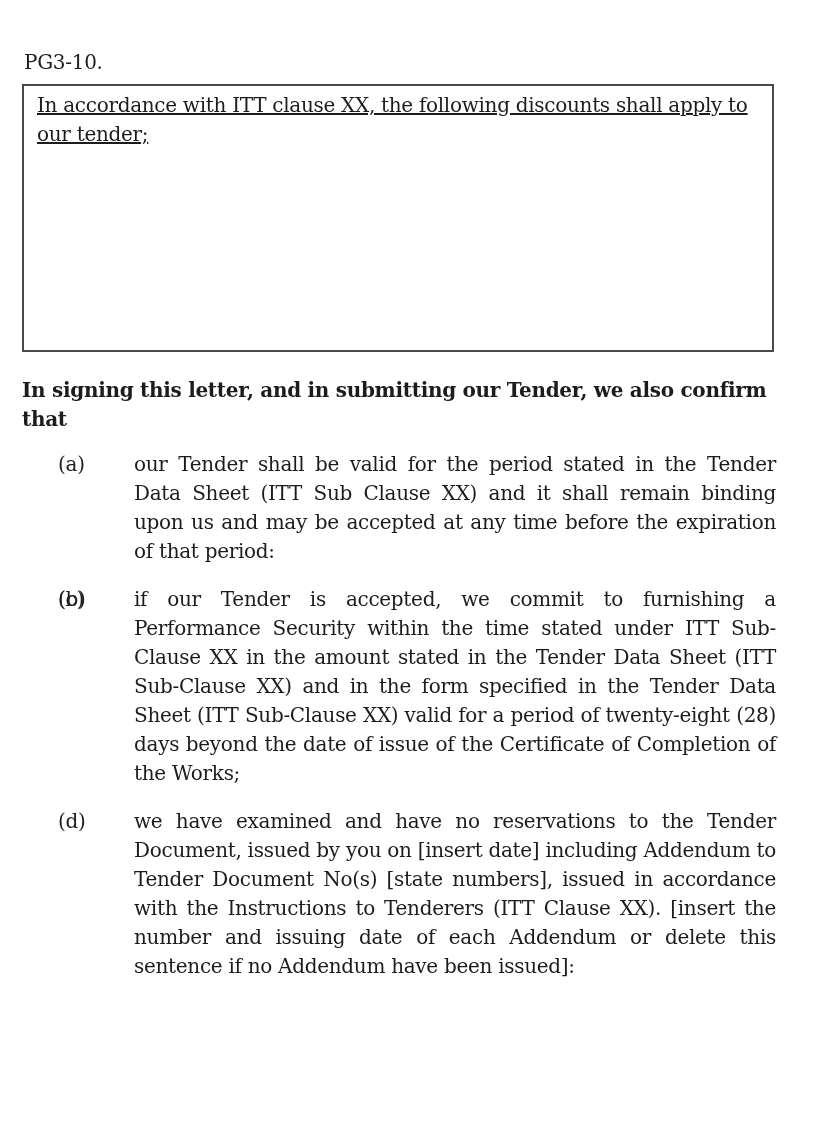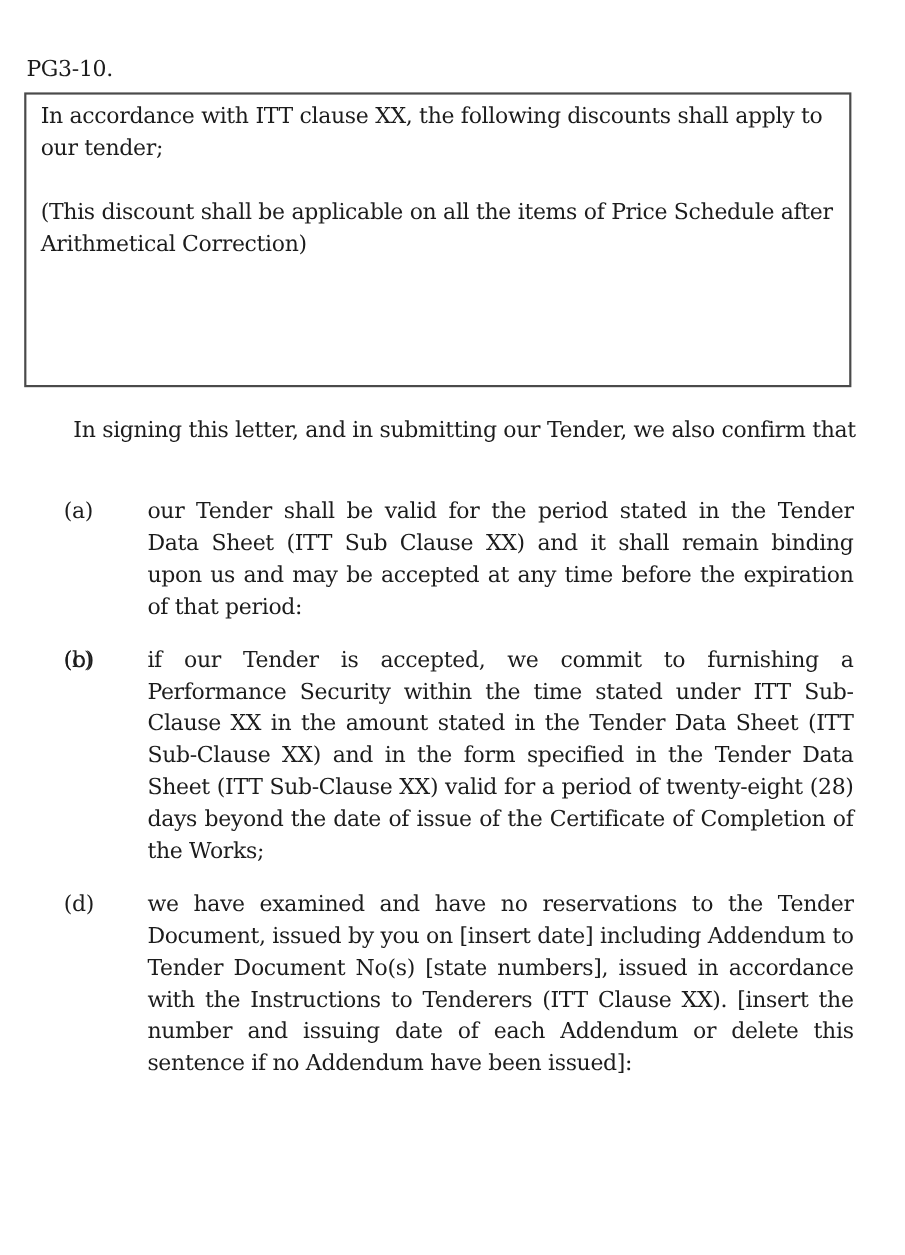--- a/index.html
+++ b/index.html
@@ -29,32 +29,34 @@
   }
   .discount-box {
     position: absolute;
     left: 22px;
     top: 44px;
     width: 752px;
     height: 268px;
     border: 2px solid #4a4a4a;
     box-sizing: border-box;
     padding: 5px 14px 0 13px;
+    text-decoration: underline;
   }
   .discount-box p {
     margin: 0 0 29px 0;
     text-align: left;
   }
   .intro {
     position: absolute;
     left: 22px;
     top: 336px;
     width: 756px;
     margin: 0;
-    text-align: right;
+    text-align: left;
+    font-weight: bold;
   }
   .confirm-list {
     position: absolute;
     left: 0;
     top: 410px;
     width: 823px;
   }
   .list-item {
     position: relative;
     margin-bottom: 19px;
@@ -73,21 +75,20 @@
 </style>
 </head>
 <body>
 
 <div class="page">
 
   <div class="pg-label">PG3-10.</div>
 
   <div class="discount-box">
     <p>In accordance with ITT clause XX, the following discounts shall apply to our tender;</p>
-    <p>(This discount shall be applicable on all the items of Price Schedule after Arithmetical Correction)</p>
   </div>
 
   <p class="intro">In signing this letter, and in submitting our Tender, we also confirm that</p>
 
   <div class="confirm-list">
 
     <div class="list-item">
       <span class="list-marker">(a)</span>
       <p class="list-text">our Tender shall be valid for the period stated in the Tender Data Sheet (ITT Sub Clause XX) and it shall remain binding upon us and may be accepted at any time before the expiration of that period:</p>
     </div>

